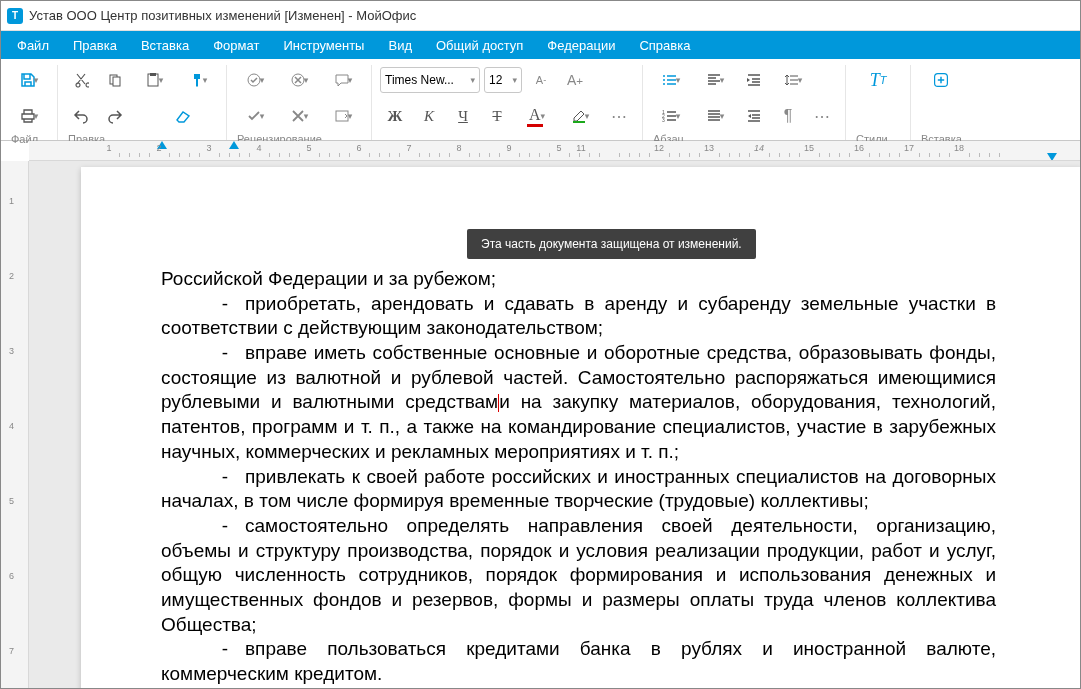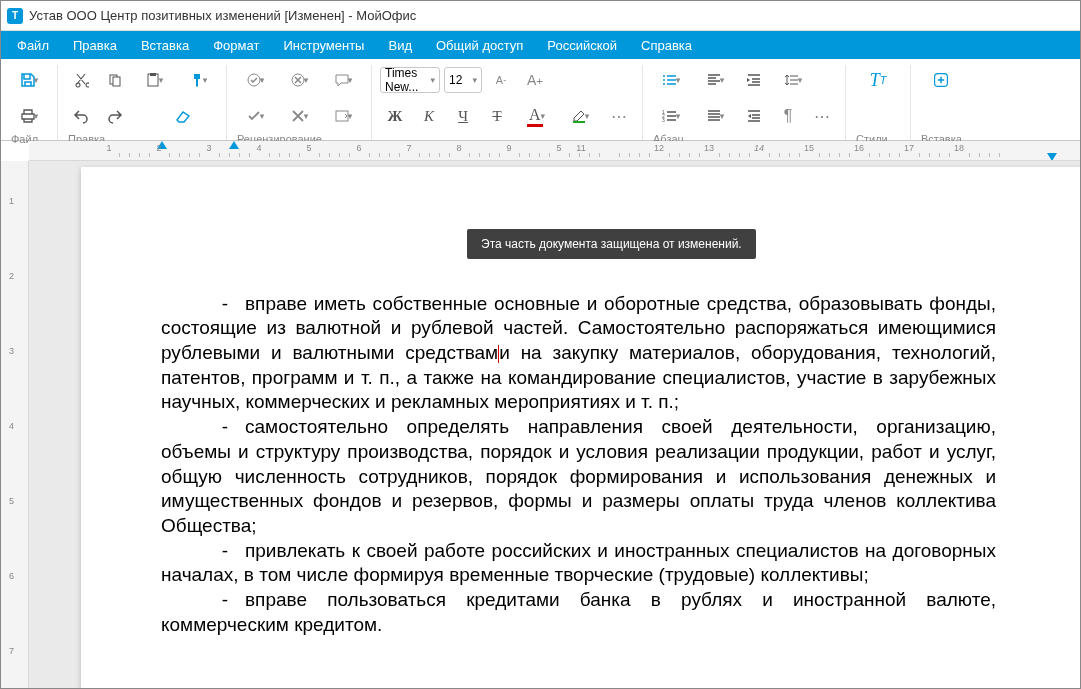--- a/index.html
+++ b/index.html
@@ -17,21 +17,21 @@
 .toolbar { height: 82px; background: #fff; border-bottom: 1px solid #c8c8c8; display: flex; padding: 6px 0 0 0; }
 .tool-group { display: flex; flex-direction: column; justify-content: space-between; border-right: 1px solid #e6e6e6; padding: 0 8px 4px 8px; }
 .tool-group-rows { display: flex; flex-direction: column; gap: 6px; }
 .tool-row { display: flex; align-items: center; gap: 4px; height: 30px; }
 .tool-btn { width: 30px; height: 28px; display: flex; align-items: center; justify-content: center; border-radius: 3px; cursor: pointer; color: #555; }
 .tool-btn.wide { width: 40px; }
 .tool-btn svg { width: 16px; height: 16px; }
 .tool-dropdown-caret { margin-left: -2px; font-size: 9px; color: #888; }
 .group-label { font-size: 11px; color: #888; margin-top: 2px; padding-left: 2px; }
 .font-select { height: 26px; border: 1px solid #c8c8c8; border-radius: 3px; background: #fff; font-size: 12px; padding: 0 4px; display: flex; align-items: center; justify-content: space-between; }
-.font-name { width: 60px; }
+.font-name { width: 100px; }
 .font-size { width: 38px; }
 .letter-btn { font-family: Georgia, serif; font-size: 15px; font-style: italic; color: #555; }
 
 
 .h-ruler { position: absolute; left: 28px; right: 0; top: 140px; height: 20px; background: #f4f4f4; font-size: 9px; color: #888; overflow: hidden; border-bottom: 1px solid #d8d8d8; }
 .h-ruler-inner { position: relative; height: 100%; }
 .h-ruler .num { position: absolute; top: 2px; transform: translateX(-50%); }
 .h-ruler .tick { position: absolute; top: 12px; width: 1px; height: 4px; background: #bbb; }
 .h-ruler .left-marker { position: absolute; top: 0; width: 0; height: 0; border-left: 5px solid transparent; border-right: 5px solid transparent; border-bottom: 8px solid #0098db; }
 .h-ruler .right-marker { position: absolute; top: 12px; width: 0; height: 0; border-left: 5px solid transparent; border-right: 5px solid transparent; border-top: 8px solid #0098db; }
@@ -59,21 +59,21 @@
 </div>
 
 <div class="menubar">
   <div class="menubar-item">Файл</div>
   <div class="menubar-item">Правка</div>
   <div class="menubar-item">Вставка</div>
   <div class="menubar-item">Формат</div>
   <div class="menubar-item">Инструменты</div>
   <div class="menubar-item">Вид</div>
   <div class="menubar-item">Общий доступ</div>
-  <div class="menubar-item">Российской</div>
+  <div class="menubar-item">Федерации</div>
   <div class="menubar-item">Справка</div>
 </div>
 
 <div class="toolbar">
 
   <div class="tool-group">
     <div class="tool-group-rows">
       <div class="tool-row">
         <div class="tool-btn wide">
           <svg viewBox="0 0 16 16">
@@ -419,22 +419,23 @@
     <div class="num" style="top: 190px;">3</div>
     <div class="num" style="top: 265px;">4</div>
     <div class="num" style="top: 340px;">5</div>
     <div class="num" style="top: 415px;">6</div>
     <div class="num" style="top: 490px;">7</div>
   </div>
 
 <div class="doc-area">
   <div class="page">
     <div class="doc-text">
-      <br>
+      <span>Российской Федерации и за рубежом;</span><br>
+      <span class="li"><span>приобретать, арендовать и сдавать в аренду и субаренду земельные участки в соответствии с действующим законодательством;</span></span>
       <span class="li"><span>вправе иметь собственные основные и оборотные средства, образовывать фонды, состоящие из валютной и рублевой частей. Самостоятельно распоряжаться имеющимися рублевыми и валютными средствам</span><span class="cursor-mark"></span><span>и на закупку материалов, оборудования, технологий, патентов, программ и т. п., а также на командирование специалистов, участие в зарубежных научных, коммерческих и рекламных мероприятиях и т. п.;</span></span>
+      <span class="li"><span>привлекать к своей работе российских и иностранных специалистов на договорных началах, в том числе формируя временные творческие (трудовые) коллективы;</span></span>
       <span class="li"><span>самостоятельно определять направления своей деятельности, организацию, объемы и структуру производства, порядок и условия реализации продукции, работ и услуг, общую численность сотрудников, порядок формирования и использования денежных и имущественных фондов и резервов, формы и размеры оплаты труда членов коллектива Общества;</span></span>
-      <span class="li"><span>привлекать к своей работе российских и иностранных специалистов на договорных началах, в том числе формируя временные творческие (трудовые) коллективы;</span></span>
       <span class="li"><span>вправе пользоваться кредитами банка в рублях и иностранной валюте, коммерческим кредитом.</span></span>
     </div>
   </div>
 </div>
 
 <div class="tooltip" style="left:466px; top:228px">Эта часть документа защищена от изменений.</div>
 
 </body></html>

